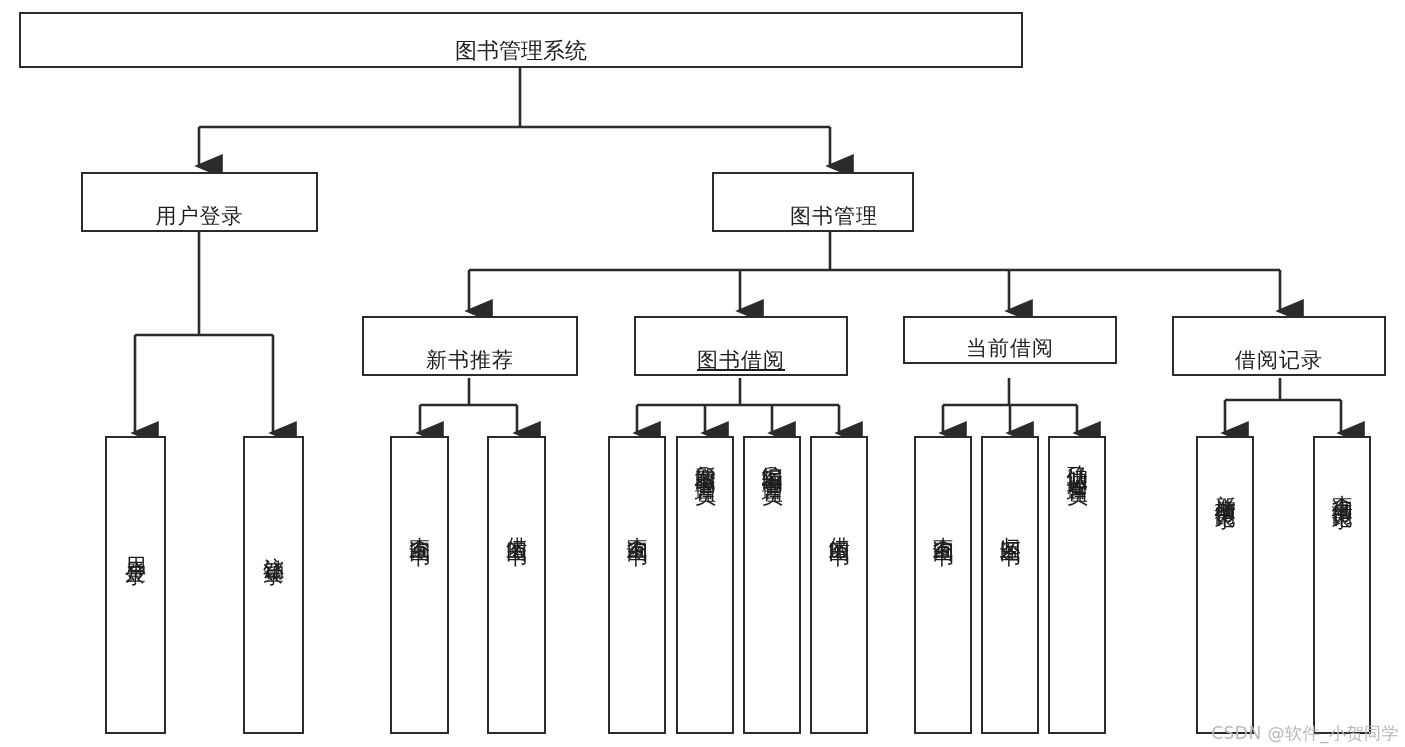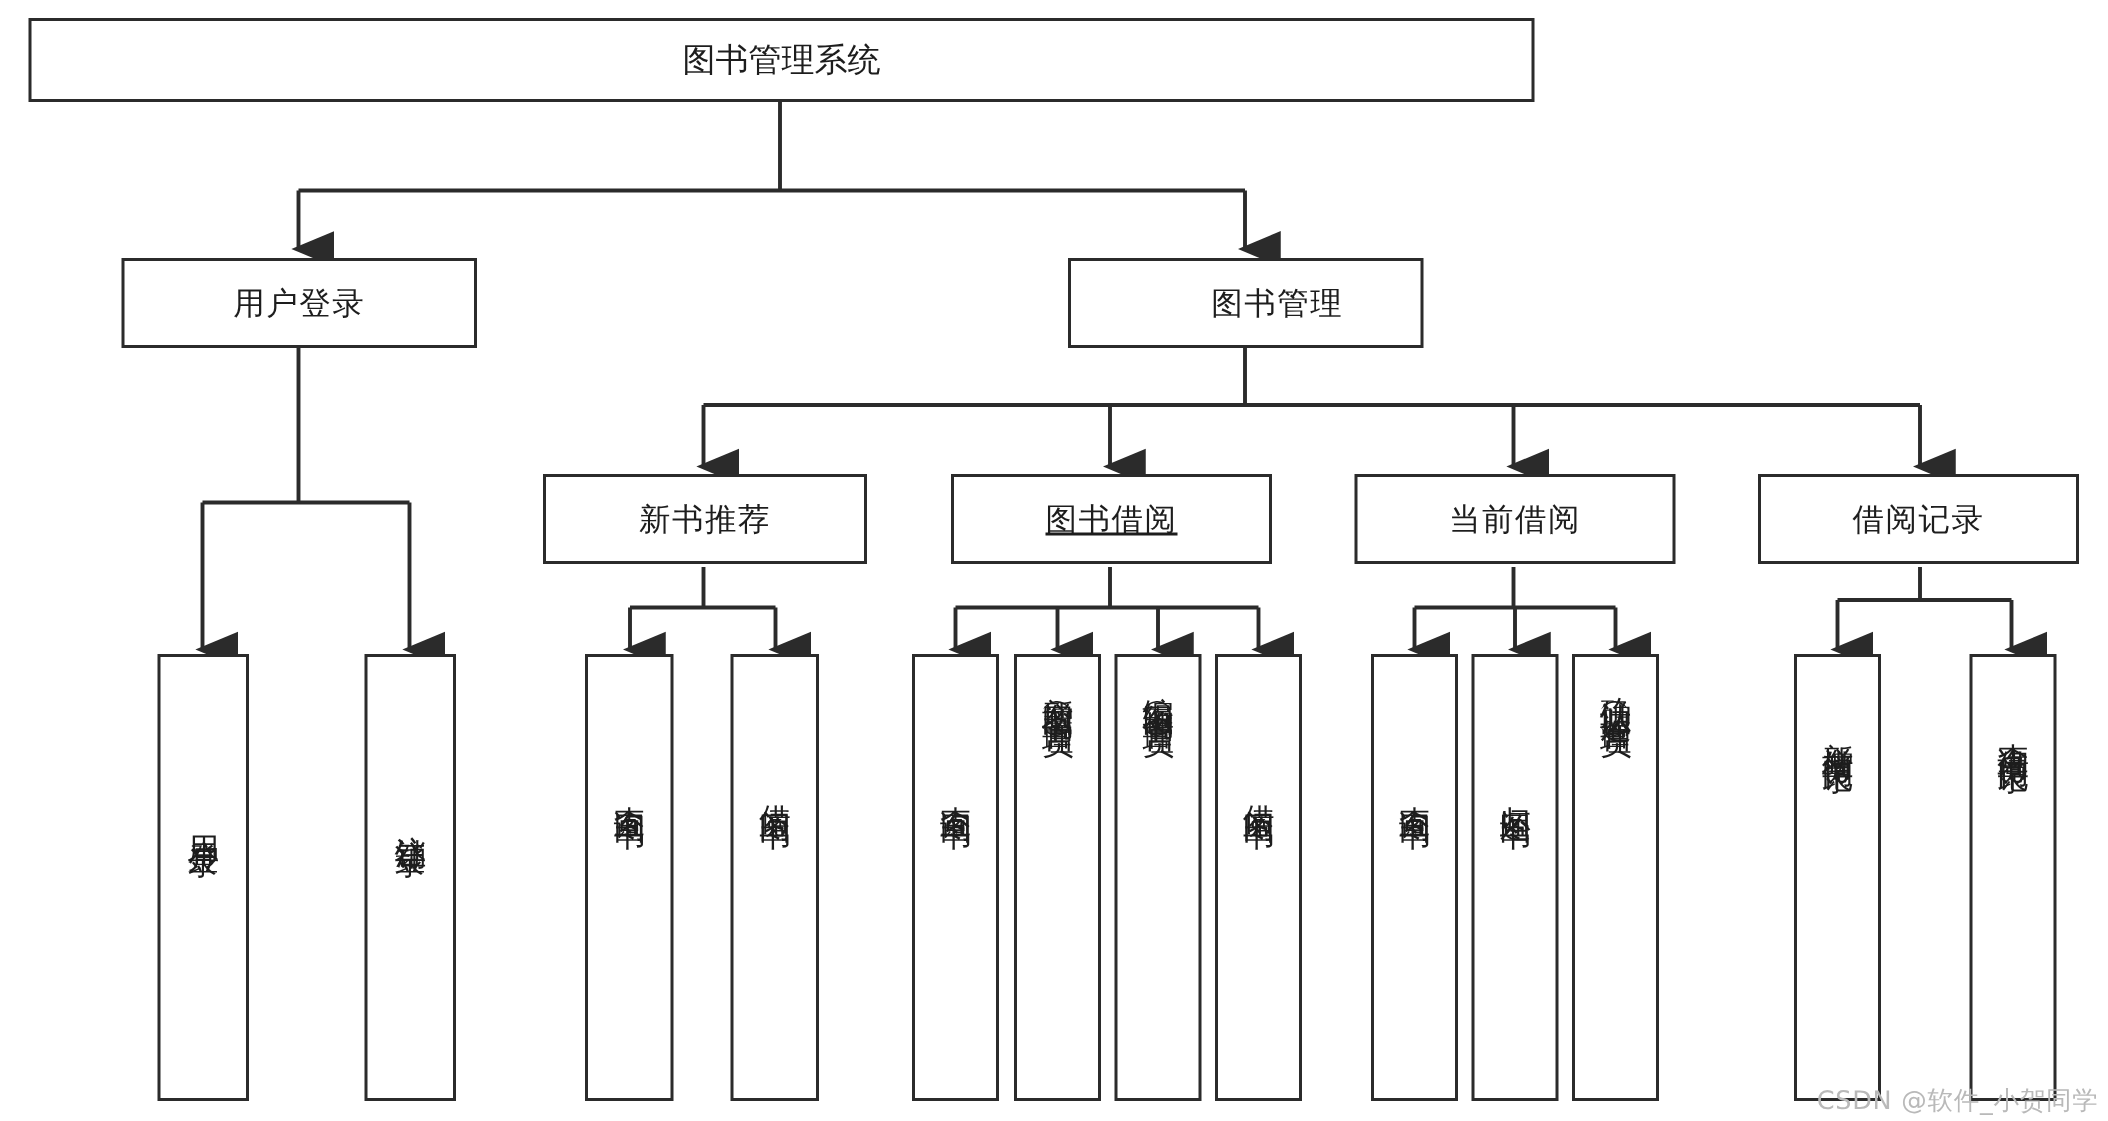--- a/index.html
+++ b/index.html
@@ -10,21 +10,21 @@
     overflow:hidden;
   }
   #diagram{position:relative;width:1405px;height:747px;}
   svg.lines{position:absolute;left:0;top:0;width:1405px;height:747px;}
   .node{
     position:absolute;
     box-sizing:border-box;
     border:2.5px solid #2b2b2b;
     background:#ffffff;
     display:flex;
-    align-items:center;
+    align-items:flex-end;
     justify-content:center;
     color:#1d1d1d;
   }
   .node.horiz{font-size:21px;letter-spacing:1px;}
   .node.root{font-size:22px;}
   .node.leaf{
     align-items:flex-start;
     justify-content:center;
     padding-top:6px;
   }
@@ -104,31 +104,31 @@
     </g>
   </svg>
 
   <div class="node root" style="left:19px;top:12px;width:1004px;height:56px;">
     <span>图书管理系统</span>
   </div>
 
   <div class="node horiz" style="left:81px;top:172px;width:237px;height:60px;">
     <span>用户登录</span>
   </div>
-  <div class="node horiz" style="left:712px;top:172px;width:237px;height:60px;padding-left:42px;">
+  <div class="node horiz" style="left:712px;top:172px;width:202px;height:60px;padding-left:42px;">
     <span>图书管理</span>
   </div>
 
   <div class="node horiz" style="left:362px;top:316px;width:216px;height:60px;">
     <span>新书推荐</span>
   </div>
   <div class="node horiz" style="left:634px;top:316px;width:214px;height:60px;text-decoration:underline;">
     <span>图书借阅</span>
   </div>
-  <div class="node horiz" style="left:903px;top:316px;width:214px;height:60px;">
+  <div class="node horiz" style="left:903px;top:316px;width:214px;height:48px;">
     <span>当前借阅</span>
   </div>
   <div class="node horiz" style="left:1172px;top:316px;width:214px;height:60px;">
     <span>借阅记录</span>
   </div>
 
   <div class="node leaf leaf-short" style="left:105px;top:436px;width:61px;height:298px;">
     <span class="vtext">用户登录</span>
   </div>
   <div class="node leaf leaf-short" style="left:243px;top:436px;width:61px;height:298px;">

